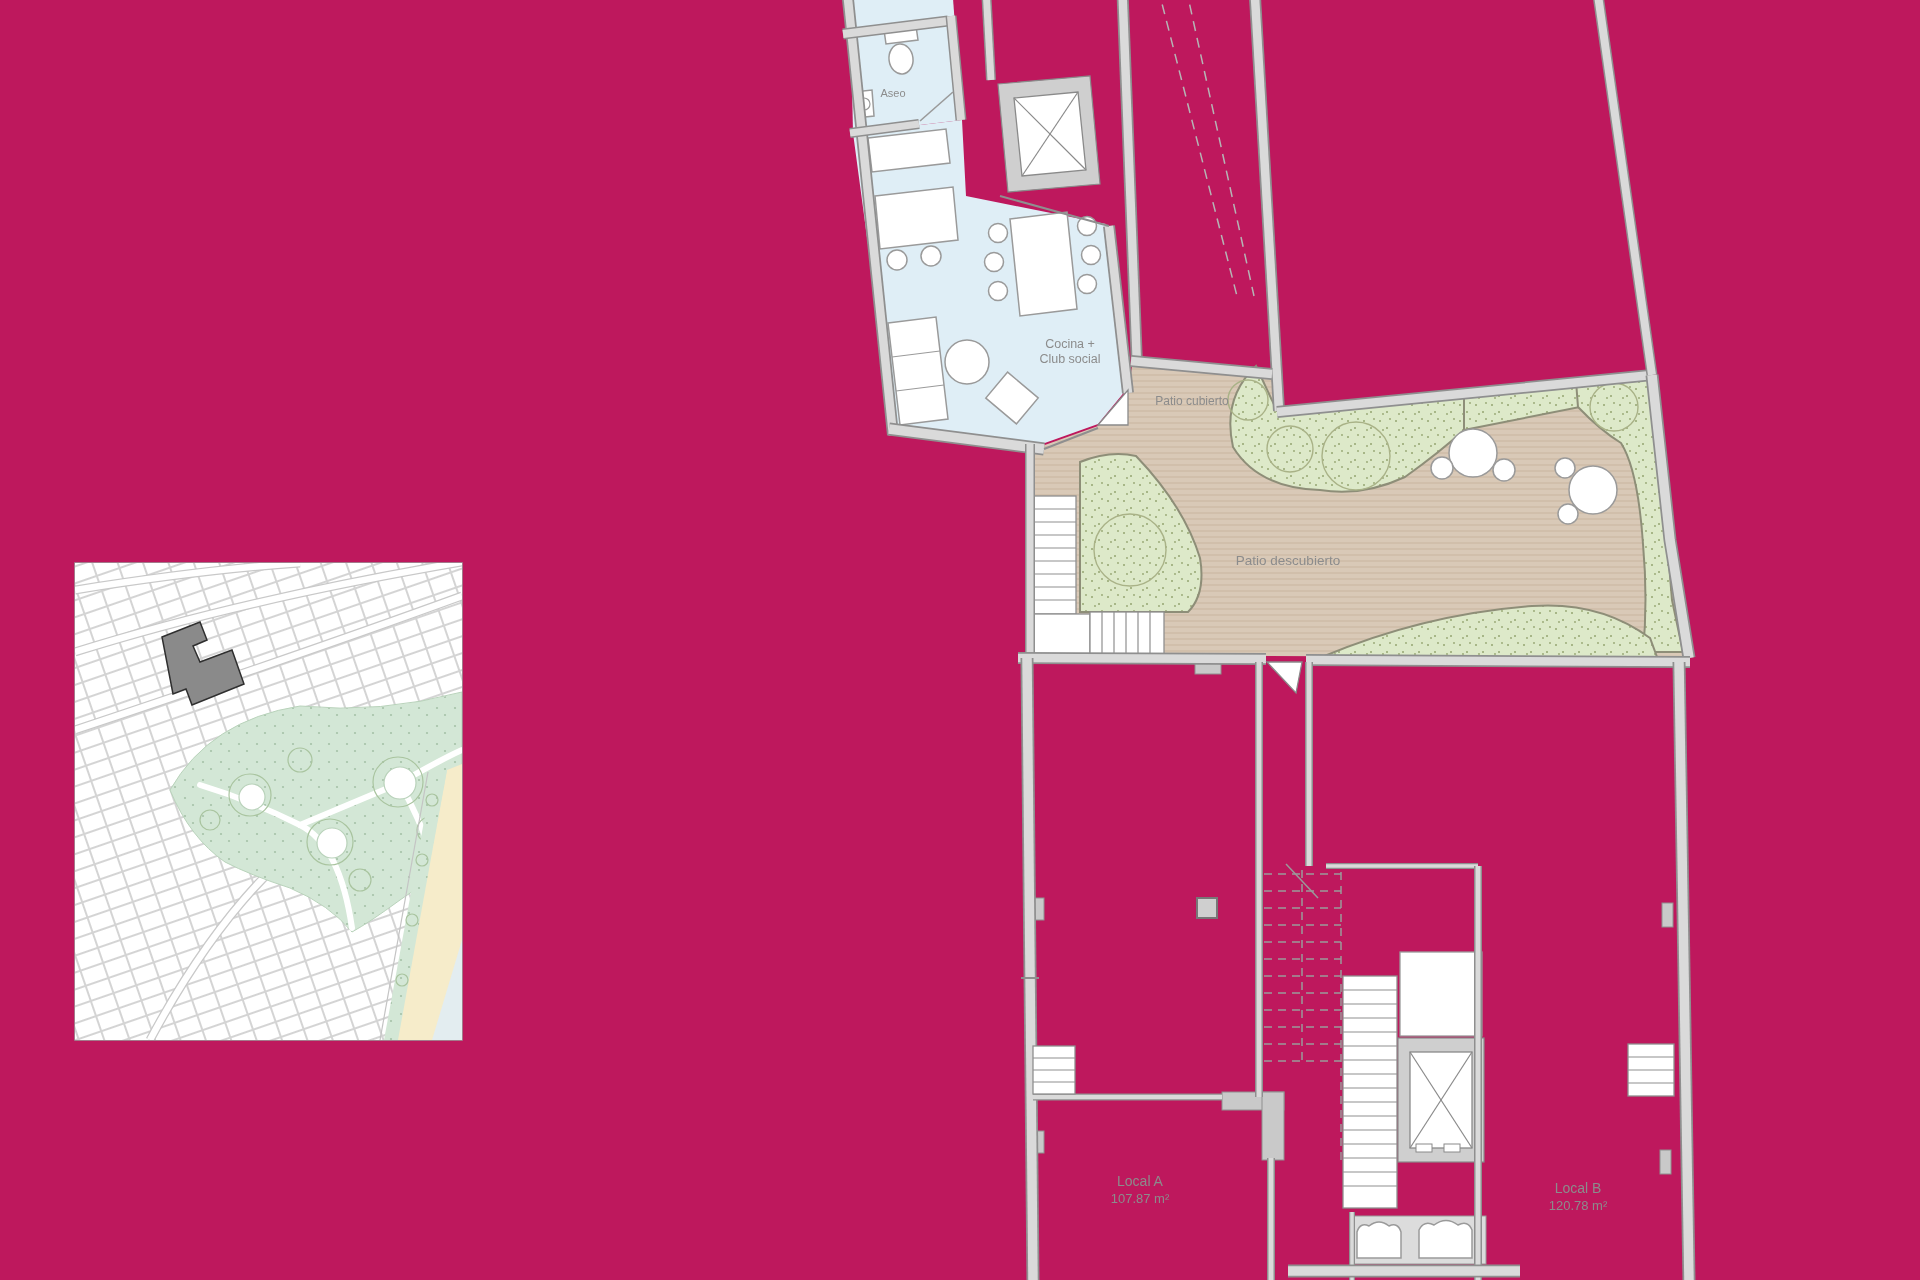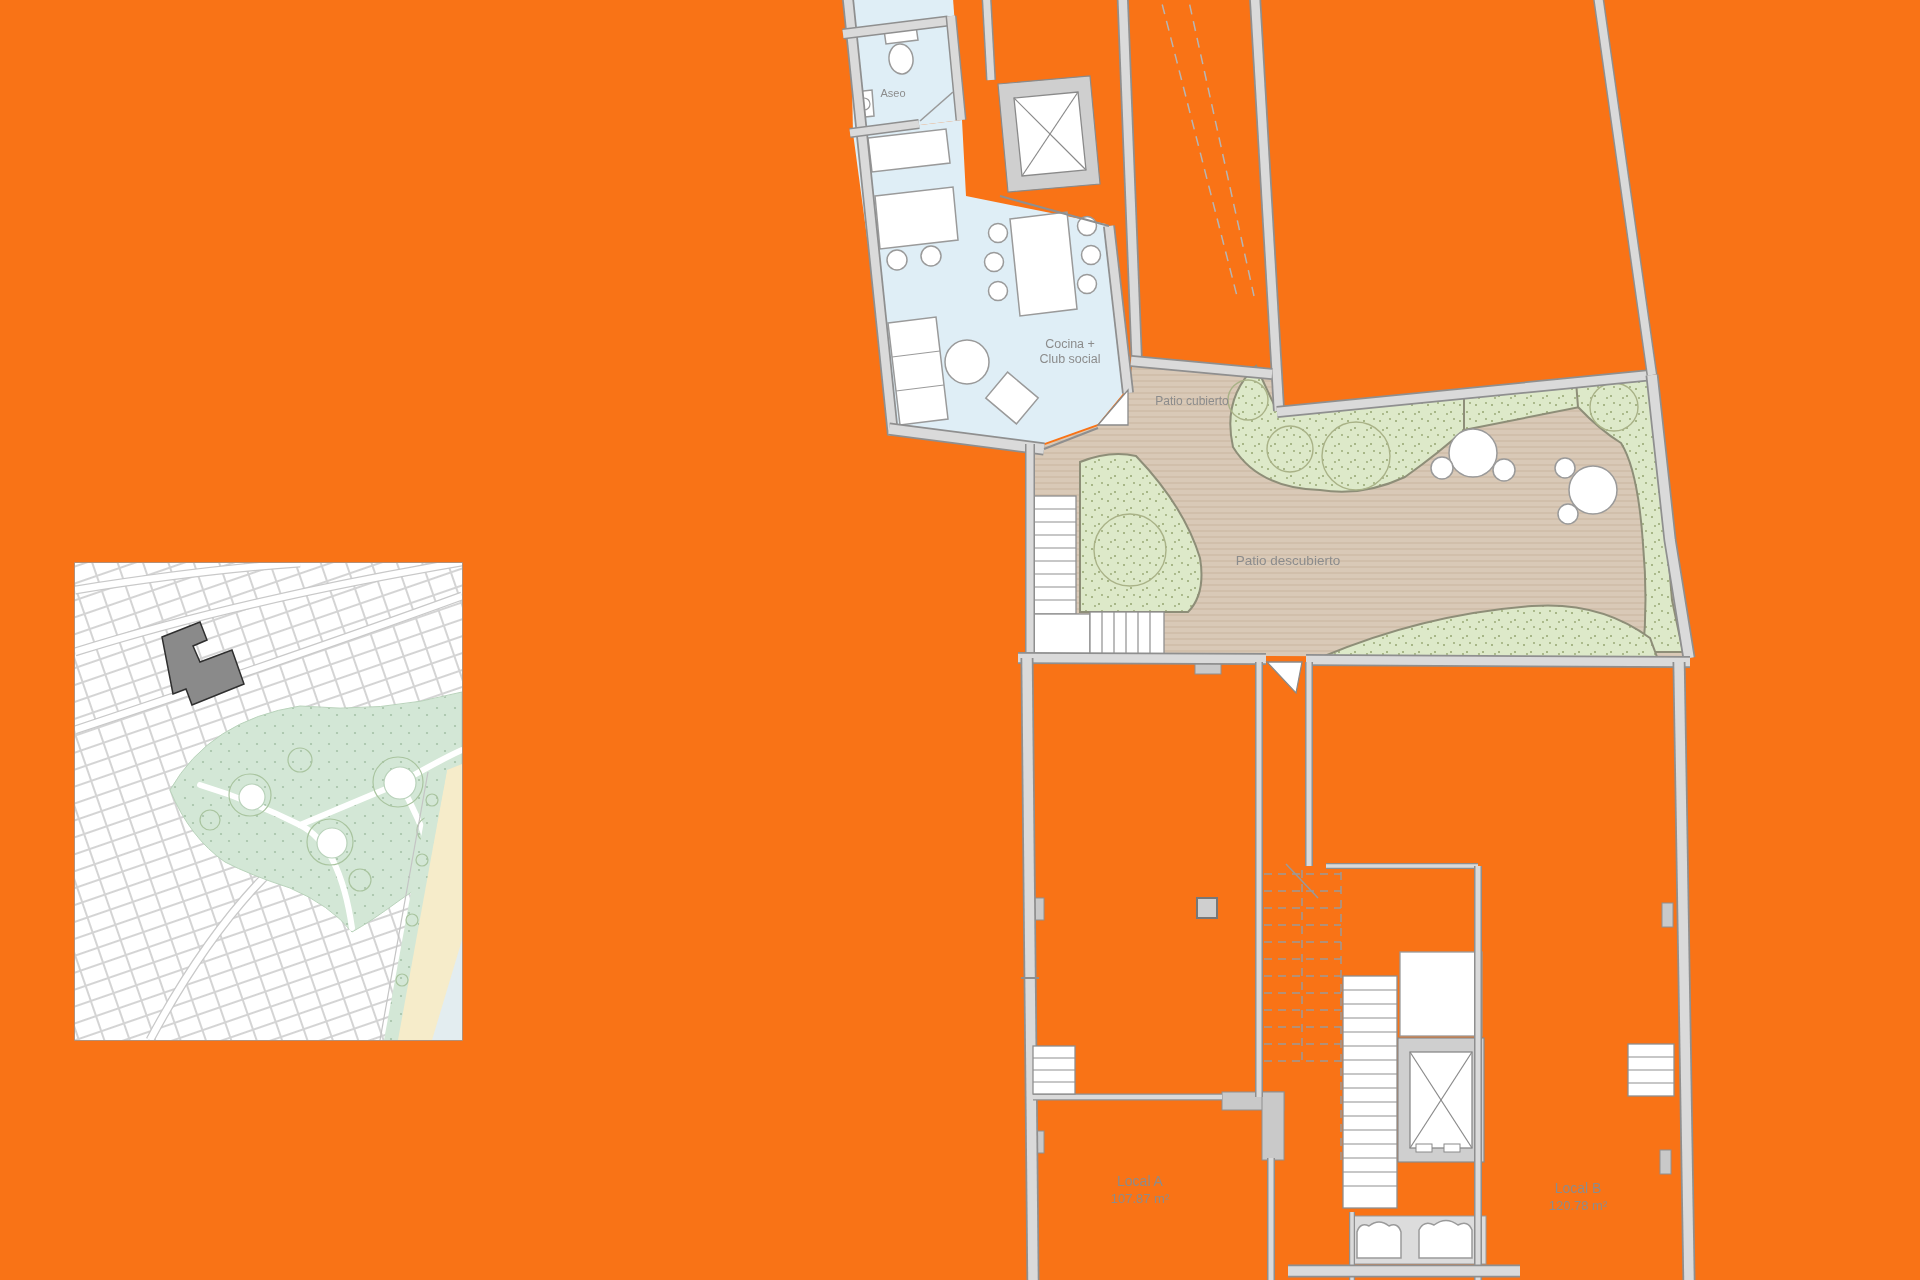--- a/index.html
+++ b/index.html
@@ -1,16 +1,16 @@
 <!DOCTYPE html>
 <html><head>
 <meta charset="utf-8">
 <style>
   html,body{margin:0;padding:0;background:#ffffff;}
-  .canvas{position:relative;width:1920px;height:1280px;background:#f97316;overflow:hidden;
+  .canvas{position:relative;width:1920px;height:1280px;background:#be185d;overflow:hidden;
           font-family:"Liberation Sans",sans-serif;}
   svg{position:absolute;left:0;top:0;}
   .wallo{stroke:#8f8f8f;fill:none;stroke-linecap:butt;}
   .walli{stroke:#dadada;fill:none;stroke-linecap:butt;}
   .twall{stroke:#8f8f8f;stroke-width:2;fill:none;}
   .furn{fill:#ffffff;stroke:#9a9a9a;stroke-width:1.5;}
   .furnl{fill:none;stroke:#9a9a9a;stroke-width:1.2;}
   .white{fill:#ffffff;stroke:#8f8f8f;stroke-width:1.3;}
   .tread{stroke:#8f8f8f;stroke-width:1.2;fill:none;}
   .dash{stroke:#9a9a9a;stroke-width:1.5;stroke-dasharray:8,6;fill:none;}

